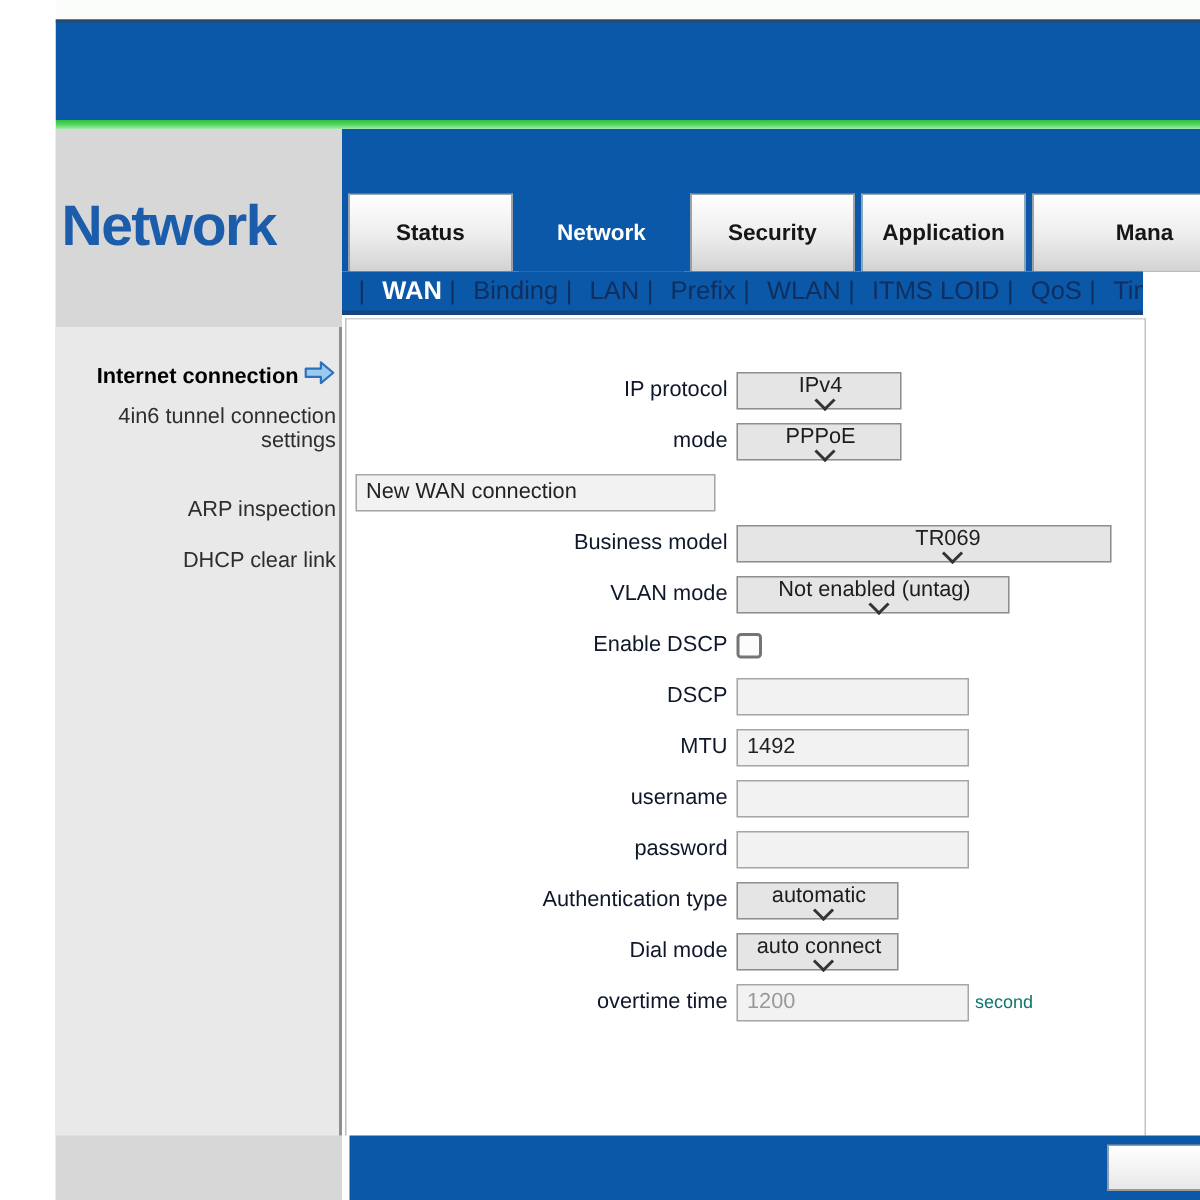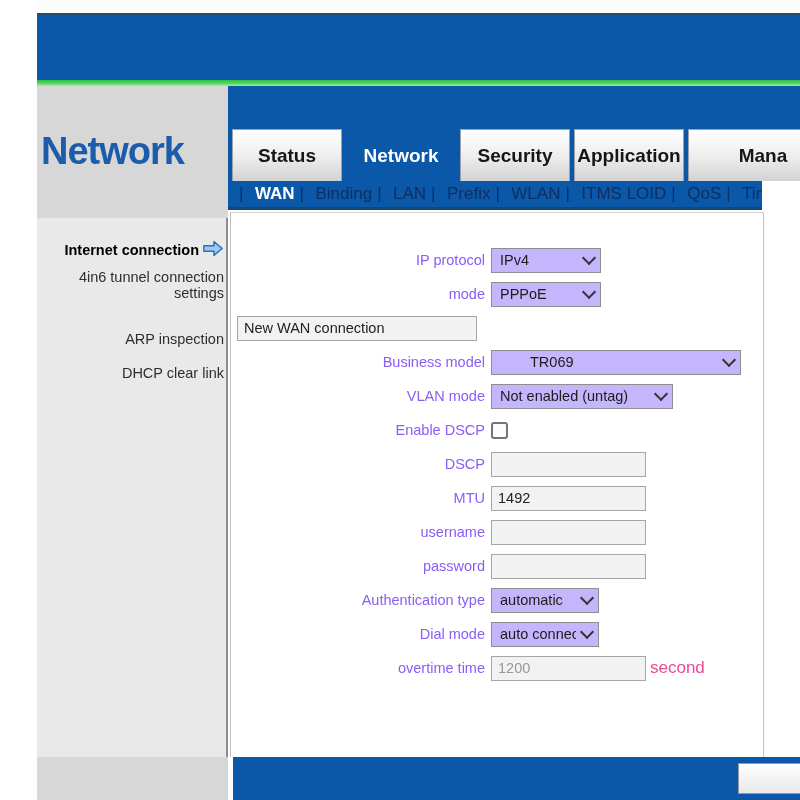--- a/index.html
+++ b/index.html
@@ -31,21 +31,21 @@
   .mi-3{margin-top:29px;}
   .mi-4{margin-top:17px;}
   
   .content-header{position:absolute;left:228px;top:86px;right:0;height:95px;background:#0b57a8;}
   .tabs{position:absolute;left:4px;bottom:0;height:52px;display:flex;}
   .tab{
     width:110px;height:52px;margin-right:4px;box-sizing:border-box;
     background:linear-gradient(to bottom,#ffffff,#ececec 55%,#d2d2d2);
     border:1px solid #9aa3ab;border-bottom:none;
     display:flex;align-items:center;justify-content:center;
-    font-size:19px;font-weight:bold;color:#161616;cursor:pointer;
+    font-size:15px;font-weight:bold;color:#161616;cursor:pointer;
   }
   .tab.tab-active{background:#0b57a8;border-color:#0b57a8;color:#ffffff;}
   .tab.tab-cut{width:150px;margin-right:0;}
   
   .subnav{
     position:absolute;left:228px;top:181px;width:534px;height:29px;box-sizing:border-box;
     background:#0b57a8;border-bottom:3px solid #15457e;
     padding-left:6px;display:flex;align-items:center;
     font-size:17px;color:#0e2f5f;white-space:nowrap;overflow:hidden;
   }
@@ -53,43 +53,43 @@
   .sn-item::before{content:"|\00a0\00a0";color:#0e2f5f;font-weight:normal;margin-left:5px;margin-right:2px;}
   .sn-item.sn-active{color:#ffffff;font-weight:bold;}
   .subnav::after{content:"\00a0|";color:#0e2f5f;margin-left:7px;}
   
   .content-panel{
     position:absolute;left:230px;top:212px;width:534px;height:545px;box-sizing:border-box;
     background:#ffffff;border-top:1px solid #d2d2d2;border-right:1px solid #c4c4c4;border-left:1px solid #bdbdbd;
     padding-top:30px;
   }
   .frow{height:34px;display:flex;align-items:center;}
-  .flabel{width:254px;text-align:right;font-size:14.5px;color:#8b5cf6;flex:0 0 auto;}
+  .flabel{width:254px;text-align:right;font-size:14.5px;color:#0f172a;flex:0 0 auto;}
   .fctrl{margin-left:6px;display:flex;align-items:center;}
   .sel{
-    box-sizing:border-box;height:25px;background:#c4b5fd;border:1px solid #8e8e8e;
+    box-sizing:border-box;height:25px;background:#e5e5e5;border:1px solid #8e8e8e;
     display:flex;align-items:center;justify-content:space-between;
-    padding:0 6px 0 8px;font-size:14.5px;color:#1d1d1d;cursor:pointer;
+    padding:0 6px 0 8px;font-size:14.5px;color:#1d1d1d;cursor:pointer;flex-direction:column;
   }
   .sel .txt{overflow:hidden;white-space:nowrap;flex:1 1 auto;}
   .chev{
     flex:0 0 auto;width:8px;height:8px;margin-left:6px;margin-top:-4px;
     border-right:2px solid #333;border-bottom:2px solid #333;transform:rotate(45deg);
   }
   .tin{
     box-sizing:border-box;height:25px;background:#f2f2f2;border:1px solid #a6a6a6;
     font-size:14.5px;color:#222;padding:0 6px;font-family:"Liberation Sans",sans-serif;outline:none;
   }
   .tin.muted{color:#999;}
   .w110{width:110px;} .w274{width:240px;} .w250{width:250px;padding-left:38px;} .w182{width:182px;} .w155{width:155px;} .w108{width:108px;}
   .cbx{
     appearance:none;-webkit-appearance:none;width:17px;height:17px;margin:0;
     background:#fcfcfc;border:2px solid #757575;border-radius:3px;cursor:pointer;
   }
-  .suffix{font-size:17px;color:#ec4899;margin-left:4px;}
+  .suffix{font-size:12px;color:#0f766e;margin-left:4px;}
   
   .bottom-bar{position:absolute;left:233px;right:0;top:757px;height:43px;background:#0b57a8;}
   .bottom-button{
     position:absolute;top:6px;right:-20px;width:82px;height:31px;box-sizing:border-box;
     background:linear-gradient(to bottom,#ffffff,#e8e8e8);border:1px solid #9a9a9a;cursor:pointer;
   }
 </style>
 </head>
 <body>
 

